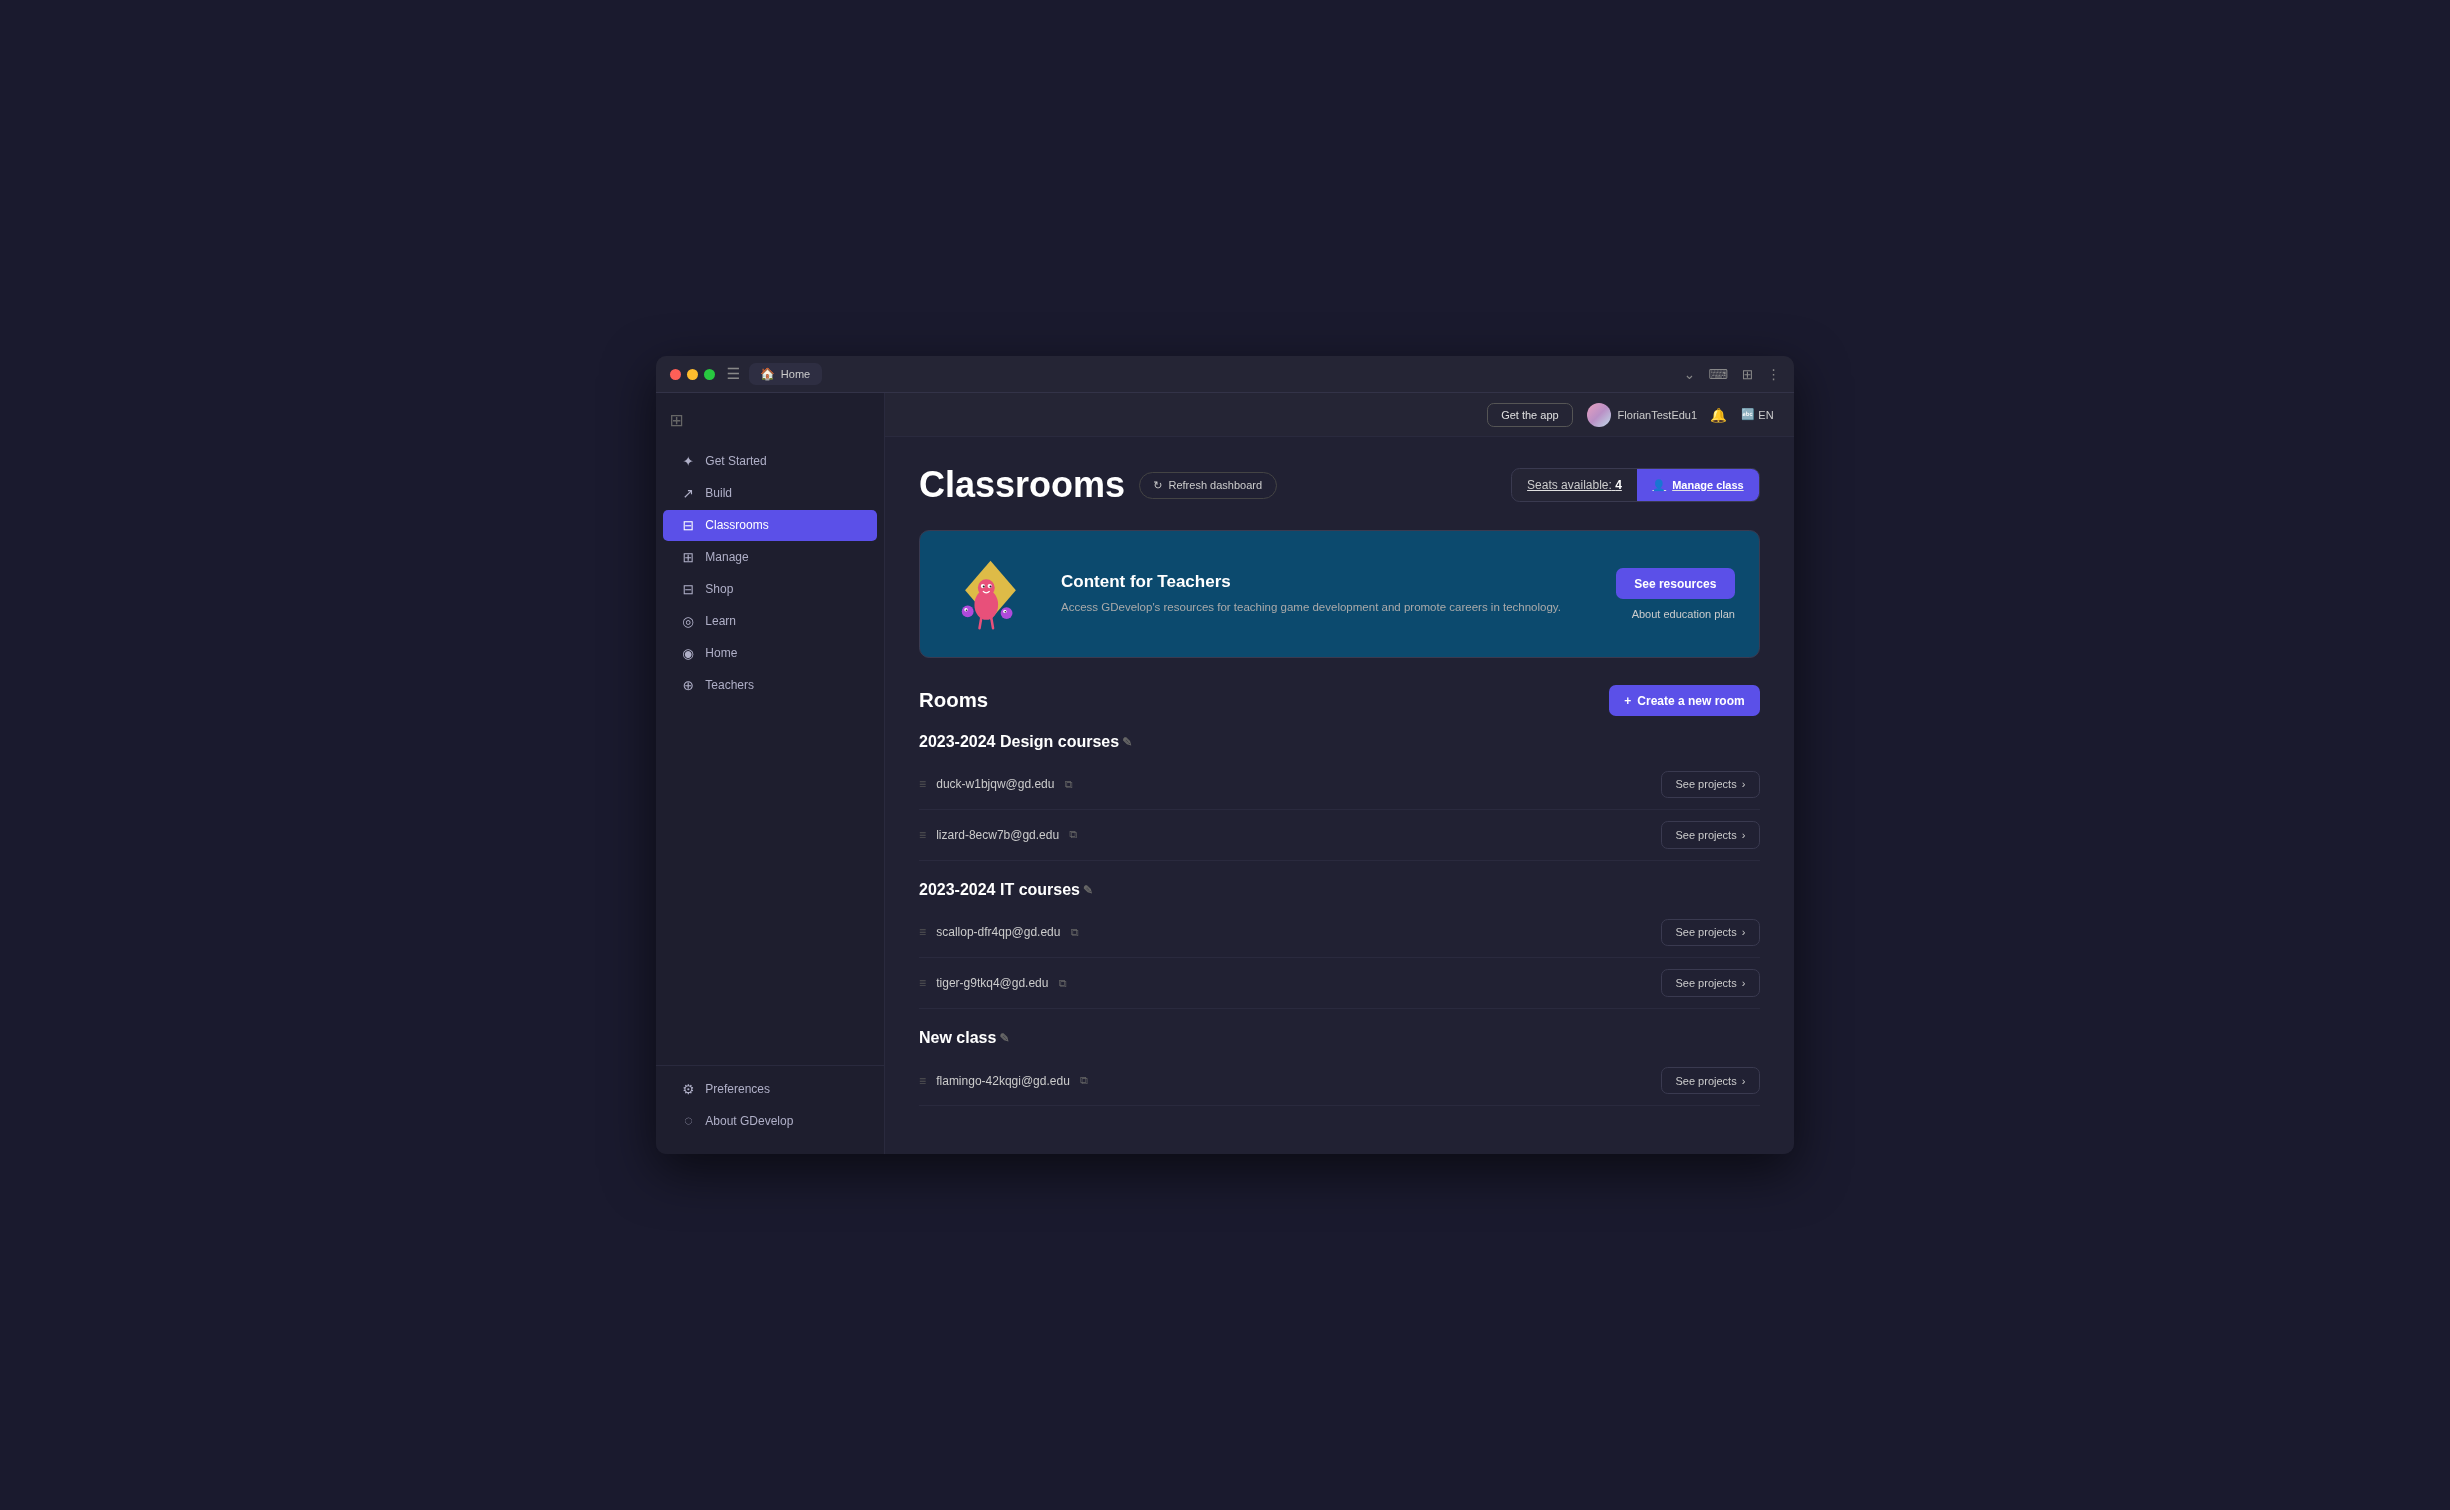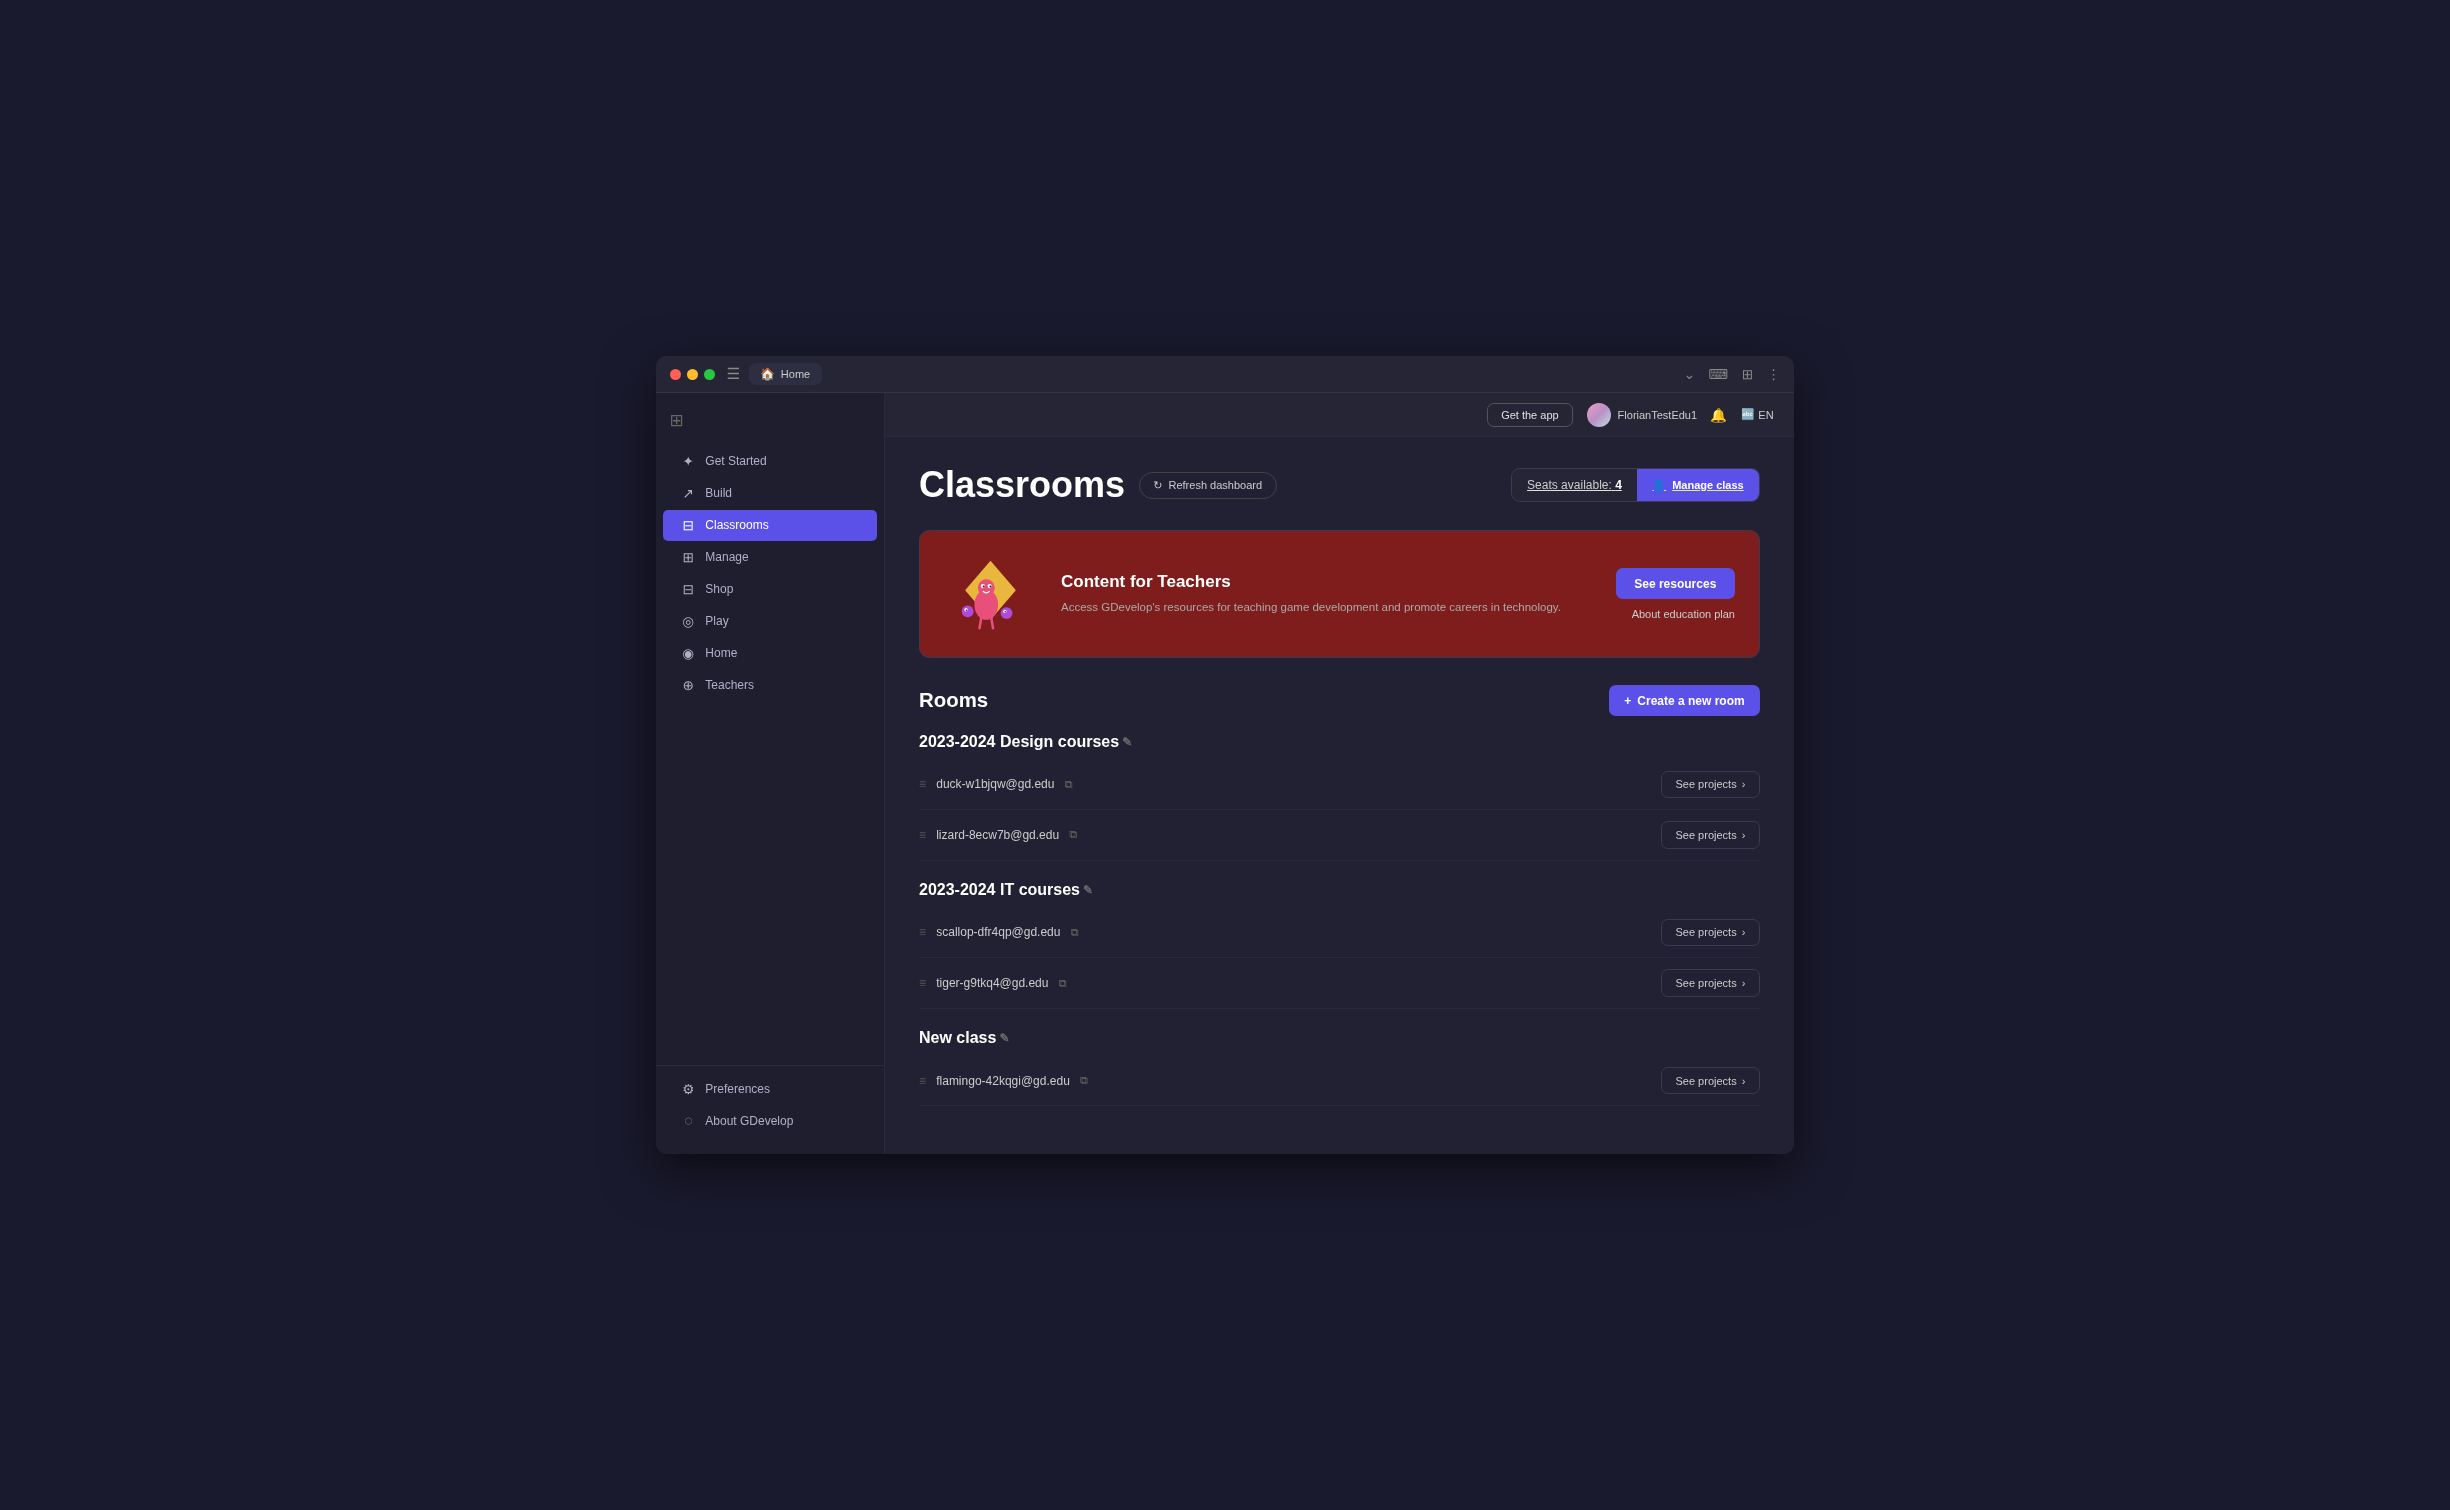--- a/index.html
+++ b/index.html
@@ -224,21 +224,21 @@
       padding: 9.3px 15.3px;
       font-size: 11px;
       cursor: pointer;
       display: flex;
       align-items: center;
       gap: 6px;
       font-weight: 600;
     }
     
     .banner {
-      background: #7f1d1d;
+      background: #0c4a6e;
       border: 1.3px solid #3a3a50;
       border-radius: 10.2px;
       padding: 20.4px 24px;
       display: flex;
       align-items: center;
       gap: 24px;
       margin-bottom: 27px;
     }
     .banner-illustration {
       width: 93px;
@@ -399,21 +399,21 @@
         <div class="sidebar-item">
           <span class="icon">⊞</span>
           <span>Manage</span>
         </div>
         <div class="sidebar-item">
           <span class="icon">⊟</span>
           <span>Shop</span>
         </div>
         <div class="sidebar-item">
           <span class="icon">◎</span>
-          <span>Play</span>
+          <span>Learn</span>
         </div>
         <div class="sidebar-item">
           <span class="icon">◉</span>
           <span>Home</span>
         </div>
         <div class="sidebar-item">
           <span class="icon">⊕</span>
           <span>Teachers</span>
         </div>
       </div>

